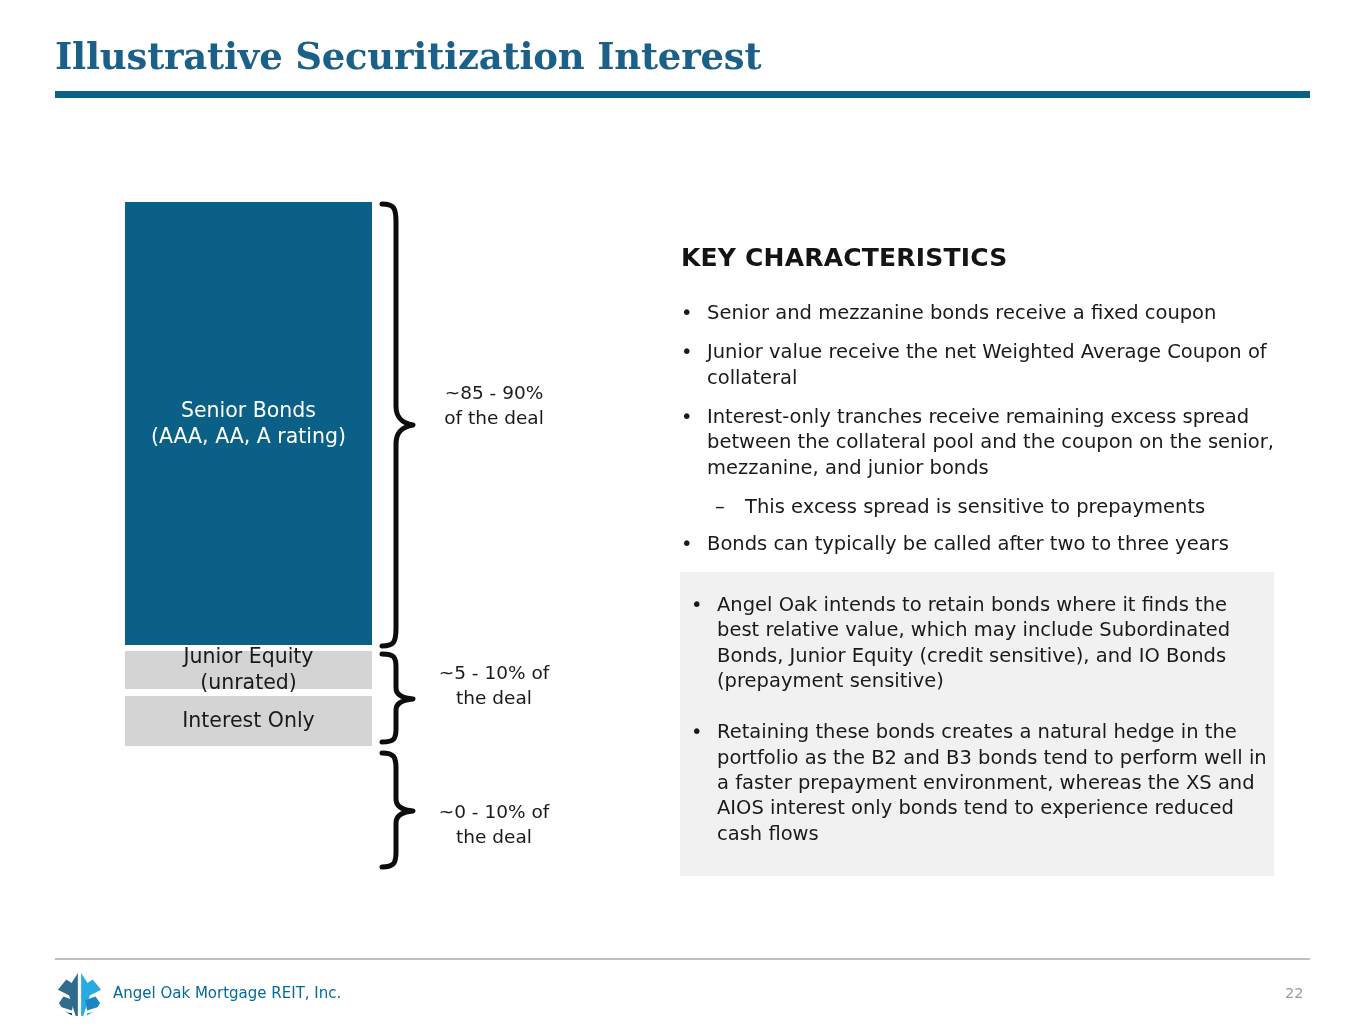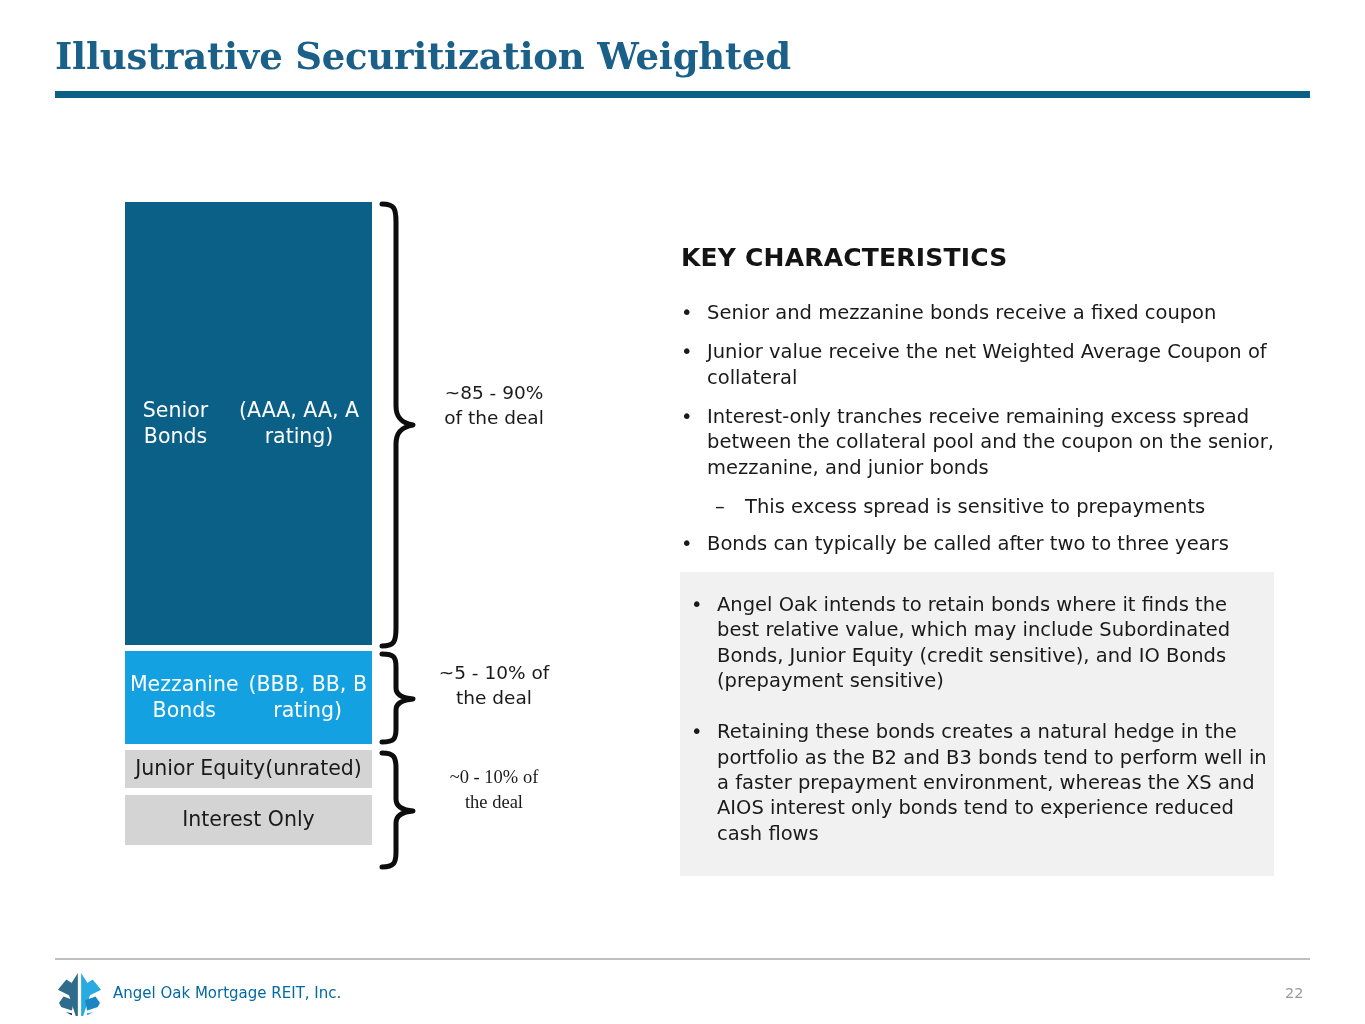--- a/index.html
+++ b/index.html
@@ -41,21 +41,21 @@
   #tranche-stack {
     position: absolute;
     left: 125px;
     top: 202px;
     width: 247px;
   }
   .tranche-block {
     width: 247px;
     box-sizing: border-box;
     display: flex;
-    flex-direction: row;
+    flex-direction: column;
     align-items: center;
     justify-content: center;
     text-align: center;
     line-height: 1.26;
   }
   .tranche-line { display: block; }
 
   #block-senior {
     height: 443px;
     background: #0A6087;
@@ -188,34 +188,30 @@
     position: absolute;
     left: 1285px;
     top: 985px;
     font-size: 14.5px;
     color: #9A9A9A;
   }
 </style>
 </head>
 <body>
 
-<div id="slide-title">Illustrative Securitization Weighted</div>
+<div id="slide-title">Illustrative Securitization Interest</div>
 <div id="title-rule"></div>
 
 <div id="tranche-stack">
 
   <div class="tranche-block" id="block-senior">
     <span class="tranche-line">Senior Bonds</span>
     <span class="tranche-line">(AAA, AA, A rating)</span>
   </div>
 
-  <div class="tranche-block" id="block-mezzanine">
-    <span class="tranche-line">Mezzanine Bonds</span>
-    <span class="tranche-line">(BBB, BB, B rating)</span>
-  </div>
 
   <div class="tranche-block" id="block-junior">
     <span class="tranche-line">Junior Equity</span>
     <span class="tranche-line">(unrated)</span>
   </div>
 
   <div class="tranche-block" id="block-io">
     <span class="tranche-line">Interest Only</span>
   </div>
 </div>
@@ -232,21 +228,21 @@
   <path class="brace-path" d="M2,4 C14,4 16,7 16,17 L16,38 C16,45 22,48 33,49 C22,50 16,53 16,60 L16,79 C16,89 14,92 2,92"></path>
 </svg>
 <div class="brace-label" style="left:414px; top:661px; width:160px;">
   <span>~5 - 10% of</span>
   <span>the deal</span>
 </div>
 
 <svg class="brace-svg" style="left:380px; top:749px;" width="36" height="122" viewBox="0 0 36 122">
   <path class="brace-path" d="M2,4 C14,4 16,8 16,19 L16,50 C16,57 22,61 33,62 C22,63 16,67 16,74 L16,103 C16,114 14,118 2,118"></path>
 </svg>
-<div class="brace-label" style="left:414px; top:765px; width:160px;font-family:Liberation Serif, serif;">
+<div class="brace-label" style="left:414px; top:800px; width:160px;">
   <span>~0 - 10% of</span>
   <span>the deal</span>
 </div>
 
 <div id="key-characteristics-heading">KEY CHARACTERISTICS</div>
 
 <div id="bullet-list-primary">
 
   <div class="bullet-row">
     <span class="bullet-mark">•</span>

